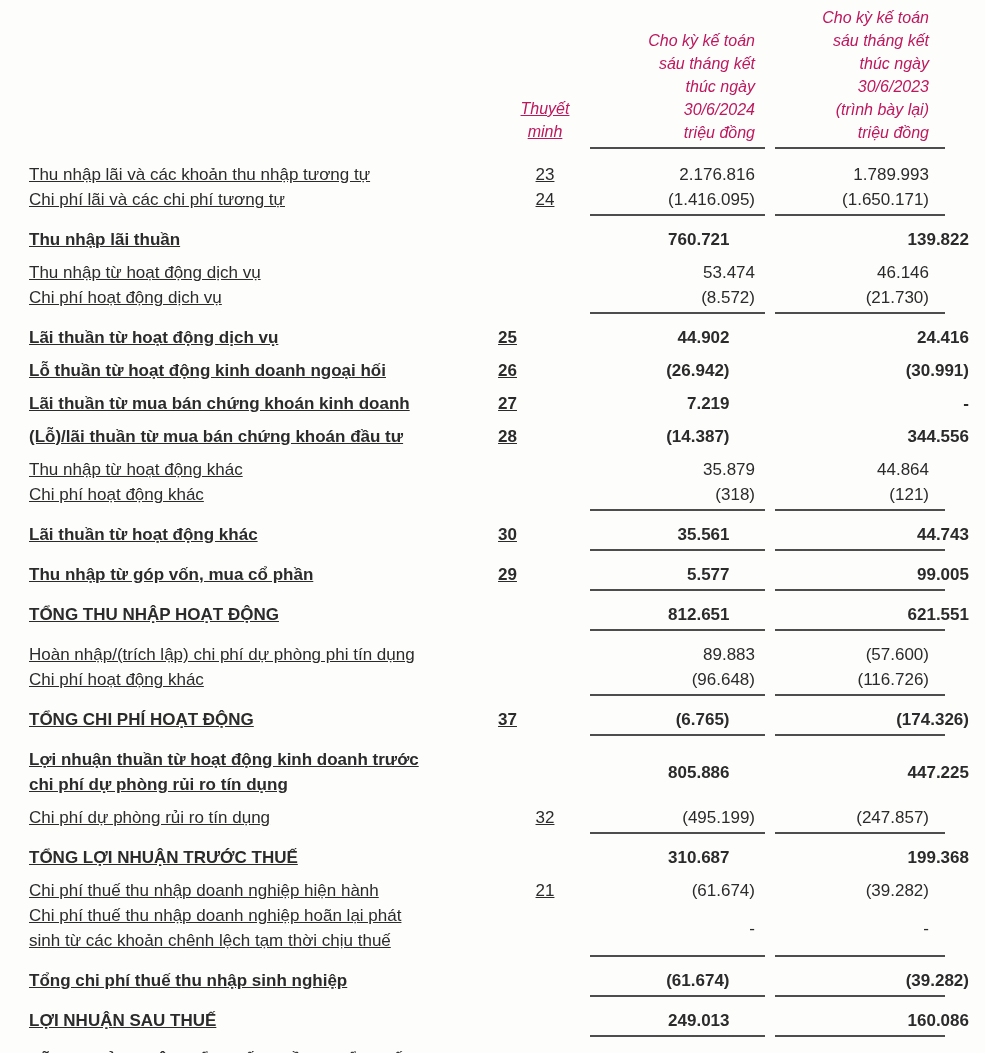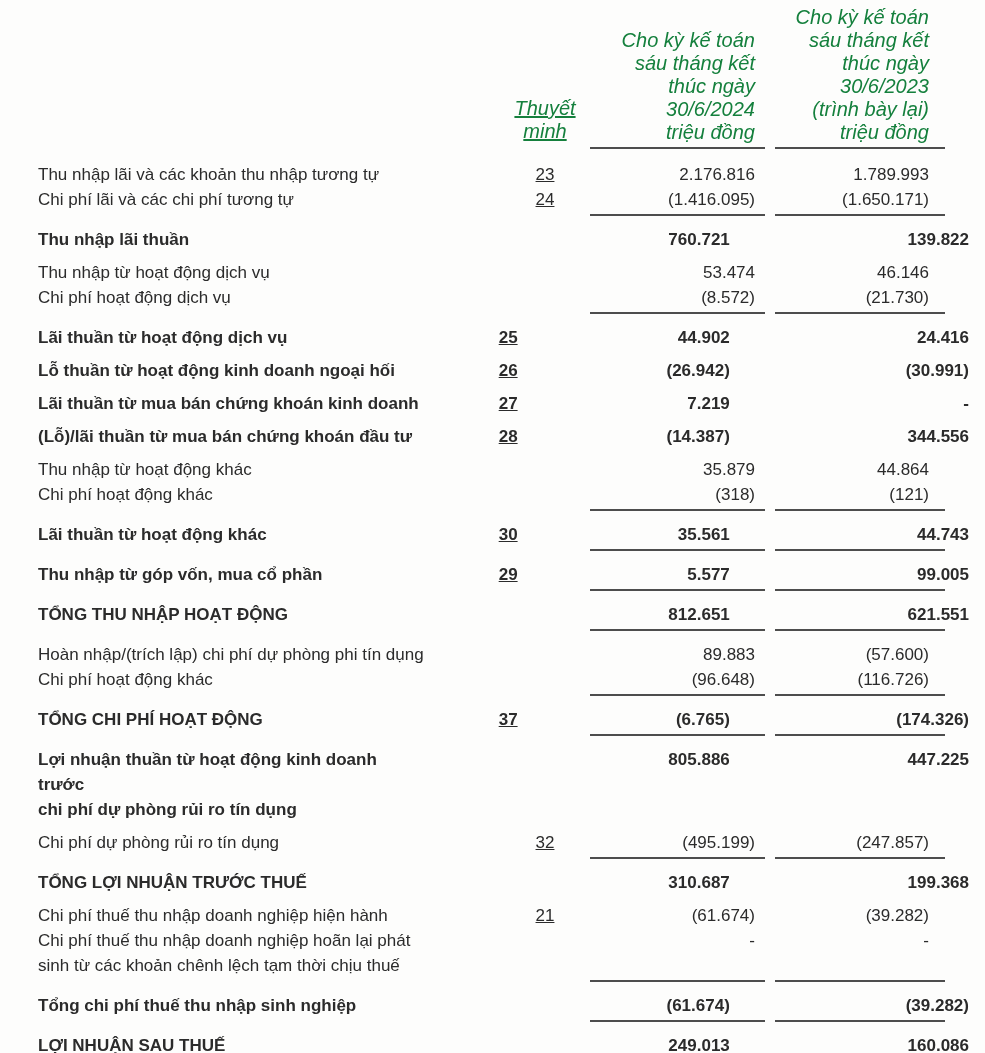--- a/index.html
+++ b/index.html
@@ -7,38 +7,38 @@
     width: 985px; height: 1053px;
     background: #fdfdfc;
     color: #2b2b2b;
     font-family: "Liberation Sans", "DejaVu Sans", sans-serif;
     font-size: 17px;
     overflow: hidden;
   }
   .page { padding-top: 6px; width: 985px; }
 
   
-  .cell-label { width: 500px; padding-left: 38px; white-space: pre-line; }
+  .cell-label { width: 500px; padding-left: 29px; white-space: pre-line; text-decoration: underline; }
   .cell-note  { width: 90px;  text-align: center; text-decoration: underline; }
   .cell-v1    { width: 175px; text-align: right; padding-right: 10px; }
   .cell-gap   { width: 10px; }
   .cell-v2    { width: 170px; text-align: right; padding-right: 16px; }
 
   
   .hdr-row { display: flex; align-items: flex-end; }
-  .hdr-cell { white-space: pre-line; font-style: italic; font-size: 20px; line-height: 23px; color: #15803d; }
+  .hdr-cell { white-space: pre-line; font-style: italic; font-size: 16px; line-height: 23px; color: #be185d; }
   .hdr-note { padding-bottom: 1px; }
   .hdr-rule-row { display: flex; height: 6px; margin-top: 3px; }
   .rule-seg { border-top: 2px solid #4d4d4d; }
 
   
   .group { margin-bottom: 8px; }
   .row { display: flex; align-items: flex-start; line-height: 25px; }
   .row.bold { font-weight: bold; gap: 46px; }
-  .row.vcenter { }
+  .row.vcenter { align-items: center; }
   .rule-row { display: flex; height: 5px; margin-top: 2px; }
 </style>
 </head>
 <body>
 
 <div class="page">
 
   <div class="hdr-row">
     <div class="cell-label"></div>
     <div class="cell-note hdr-cell hdr-note">Thuyết

